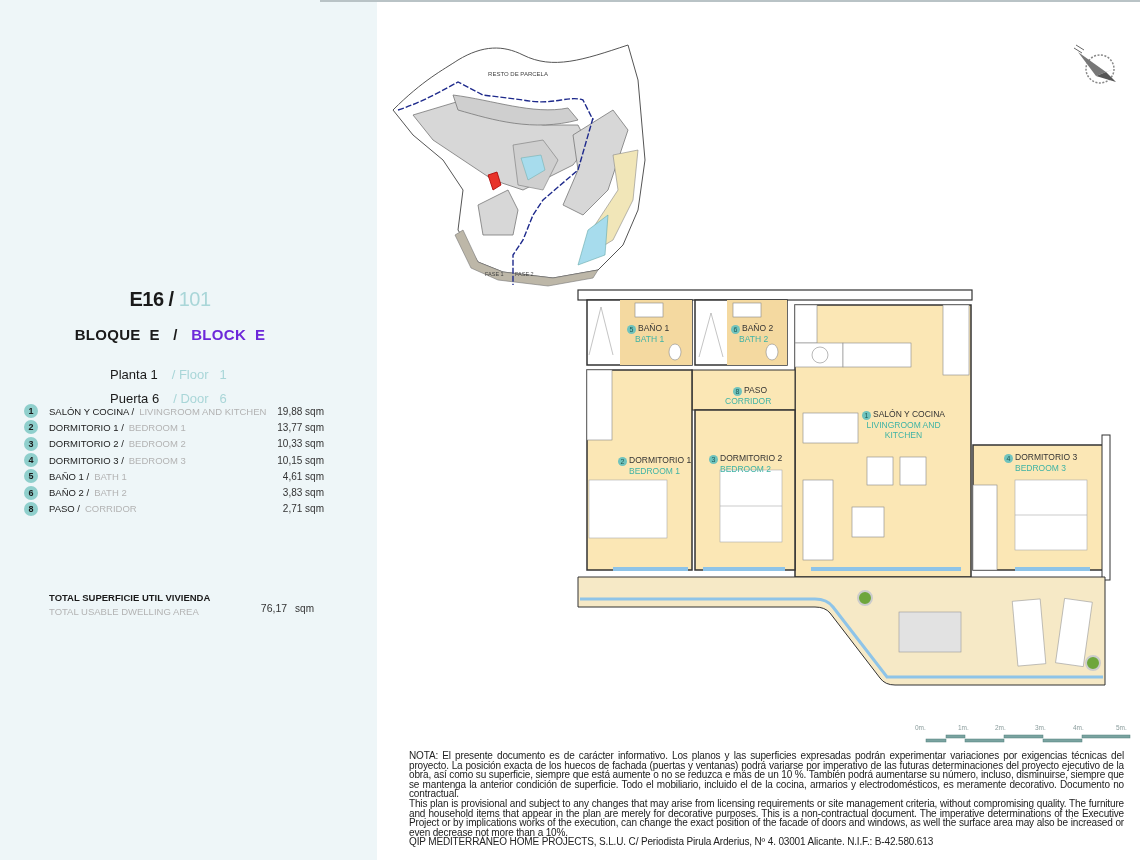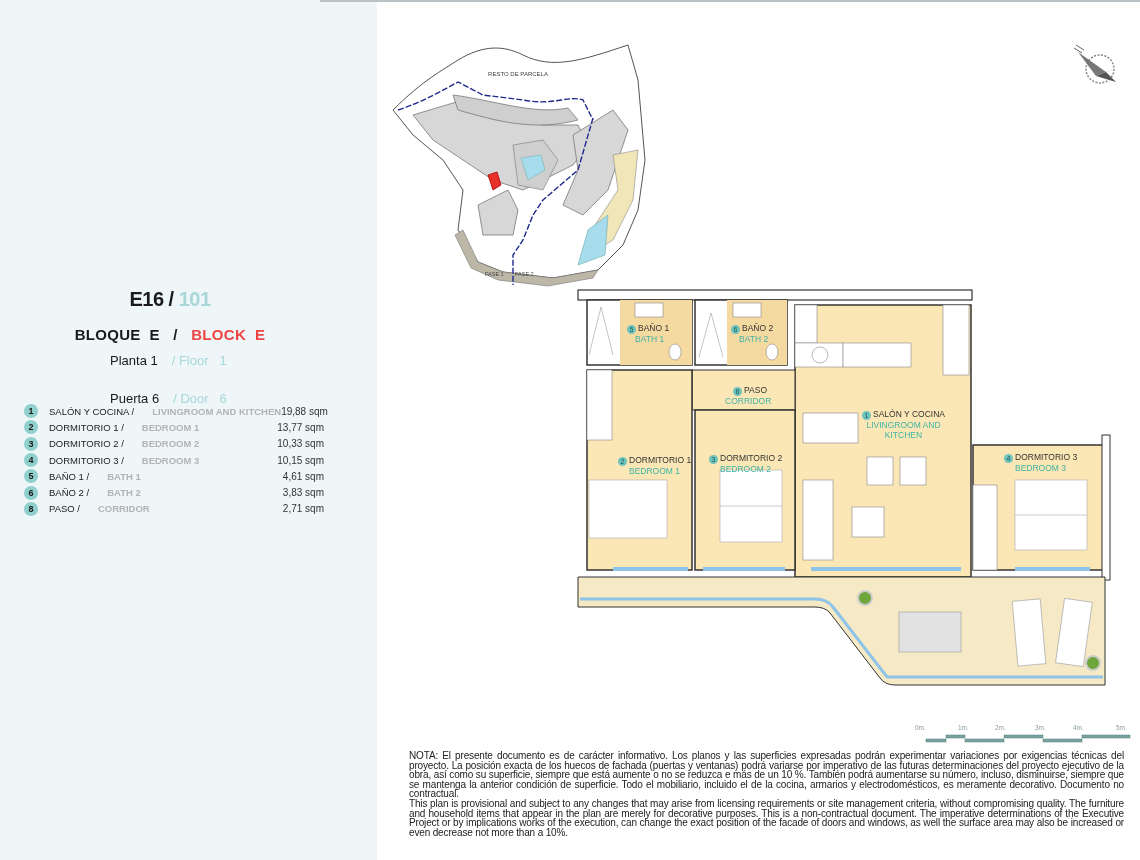--- a/index.html
+++ b/index.html
@@ -3,31 +3,31 @@
 <meta charset="utf-8">
 <style>
   * { box-sizing: border-box; margin: 0; padding: 0; }
   html, body { width: 1140px; height: 860px; overflow: hidden; background: #ffffff; }
   body { position: relative; font-family: "Liberation Sans", sans-serif; color: #1a1a1a; }
 
   .left-panel { position: absolute; left: 0; top: 0; width: 377px; height: 860px; background: #eef6f8; }
   .top-rule { position: absolute; left: 320px; top: 0; width: 820px; height: 2px; background: #b9c3c6; }
 
   .unit-code { position: absolute; left: 0; width: 340px; top: 288px; text-align: center; font-size: 20px; font-weight: bold; letter-spacing: -0.5px; }
-  .unit-code .num { color: #a9d6d8; font-weight: bold; }
+  .unit-code .num { color: #a9d6d8; font-weight: normal; }
   .block { position: absolute; left: 0; width: 340px; top: 326px; text-align: center; font-size: 15px; font-weight: bold; letter-spacing: 0.3px; }
-  .block .en { color: #ef4444; }
+  .block .en { color: #6d28d9; }
   .sub { position: absolute; left: 110px; font-size: 13px; }
   .sub .en { color: #a9d6d8; margin-left: 14px; }
 
   .rooms { position: absolute; left: 24px; top: 403px; width: 300px; }
   .room-row { display: flex; align-items: center; height: 16.3px; font-size: 9.5px; }
   .badge { width: 14px; height: 14px; border-radius: 50%; background: #8fcfcc; color: #1a1a1a; font-weight: bold; font-size: 9px; display: flex; align-items: center; justify-content: center; margin-right: 11px; flex: none; }
   .room-es { font-weight: normal; white-space: nowrap; }
-  .room-en { color: #b3b3b3; margin-left: 18px; white-space: nowrap; font-weight: bold; }
+  .room-en { color: #b3b3b3; margin-left: 5px; white-space: nowrap; }
   .room-area { margin-left: auto; font-size: 10px; color: #333; white-space: nowrap; }
 
   .totals { position: absolute; left: 24px; top: 586px; width: 292px; }
   .total-row { position: relative; height: 48px; padding-left: 25px; padding-top: 6px; }
   .total-row + .total-row { border-top: 1.5px solid #a8d3d2; }
   .total-es { font-size: 9.5px; font-weight: bold; }
   .total-en { font-size: 9.5px; color: #b3b3b3; margin-top: 3px; }
   .total-val { position: absolute; right: 2px; top: 16px; font-size: 10.5px; color: #333; }
   .total-val .u { margin-left: 8px; font-size: 10px; }
 
@@ -54,21 +54,21 @@
 <div class="unit-code">
   <span>E16</span>
   <span>/</span>
   <span class="num">101</span>
 </div>
 <div class="block">
   <span style="white-space:pre">BLOQUE  E</span>
   &nbsp;&nbsp;<span>/</span>&nbsp;&nbsp;
   <span class="en" style="white-space:pre">BLOCK  E</span>
 </div>
-<div class="sub" style="top:353px">
+<div class="sub" style="top:367px">
   <span>Planta 1</span><span class="en" style="white-space:pre">/ Floor   1</span>
 </div>
 <div class="sub" style="top:391px">
   <span>Puerta 6</span><span class="en" style="white-space:pre">/ Door   6</span>
 </div>
 
 <div class="rooms">
   <div class="room-row">
     <span class="badge">1</span>
     <span class="room-es">SALÓN Y COCINA /</span>
@@ -107,20 +107,25 @@
   </div>
   <div class="room-row">
     <span class="badge">8</span>
     <span class="room-es">PASO /</span>
     <span class="room-en">CORRIDOR</span>
     <span class="room-area">2,71 sqm</span>
   </div>
 </div>
 
 <div class="totals">
+  <div class="total-row">
+    <div class="total-es">TOTAL SUPERFICIE UTIL VIVIENDA</div>
+    <div class="total-en">TOTAL USABLE DWELLING AREA</div>
+    <div class="total-val"><span>76,17</span><span class="u">sqm</span></div>
+  </div>
 </div>
 
 <svg class="site-plan" viewBox="0 0 280 250">
   <path d="M10,70 C40,40 60,30 75,20 C100,5 120,5 140,15 C170,30 200,20 245,5 L255,40 L262,120 L255,170 L240,205 L215,230 L170,238 L120,232 L95,222 L75,190 L80,150 L60,120 L30,95 Z" fill="#ffffff" stroke="#555" stroke-width="1"></path>
   <path d="M30,75 L80,60 L120,75 L160,85 L195,85 L205,105 L190,125 L160,140 L140,150 L110,140 L80,120 L50,100 Z" fill="#d7d7d7" stroke="#777" stroke-width="0.8"></path>
   <path d="M70,55 C110,60 150,75 185,68 L195,80 C150,92 110,80 75,70 Z" fill="#cfcfcf" stroke="#777" stroke-width="0.8"></path>
   <path d="M190,95 L230,70 L245,90 L225,150 L200,175 L180,165 L195,130 Z" fill="#d7d7d7" stroke="#777" stroke-width="0.8"></path>
   <path d="M95,165 L125,150 L135,170 L130,195 L100,195 Z" fill="#d7d7d7" stroke="#777" stroke-width="0.8"></path>
   <path d="M130,105 L160,100 L175,120 L160,150 L135,145 Z" fill="#cfcfcf" stroke="#777" stroke-width="0.6"></path>
   <path d="M138,118 L158,115 L162,130 L145,140 Z" fill="#a7dced" stroke="#6aa" stroke-width="0.5"></path>
@@ -245,13 +250,14 @@
     <rect x="55" y="5" width="39" height="3" fill="#7aa3a0" stroke="#4f7f7b" stroke-width="0.5"></rect>
     <rect x="94" y="1" width="39" height="3" fill="#7aa3a0" stroke="#4f7f7b" stroke-width="0.5"></rect>
     <rect x="133" y="5" width="39" height="3" fill="#7aa3a0" stroke="#4f7f7b" stroke-width="0.5"></rect>
     <rect x="172" y="1" width="48" height="3" fill="#7aa3a0" stroke="#4f7f7b" stroke-width="0.5"></rect>
   </svg>
 </div>
 
 <div class="note">
   <p>NOTA: El presente documento es de carácter informativo. Los planos y las superficies expresadas podrán experimentar variaciones por exigencias técnicas del proyecto. La posición exacta de los huecos de fachada (puertas y ventanas) podrá variarse por imperativo de las futuras determinaciones del proyecto ejecutivo de la obra, así como su superficie, siempre que está aumente o no se reduzca e más de un 10 %. También podrá aumentarse su número, incluso, disminuirse, siempre que se mantenga la anterior condición de superficie. Todo el mobiliario, incluido el de la cocina, armarios y electrodomésticos, es meramente decorativo. Documento no contractual.</p>
   <p>This plan is provisional and subject to any changes that may arise from licensing requirements or site management criteria, without compromising quality. The furniture and household items that appear in the plan are merely for decorative purposes. This is a non-contractual document. The imperative determinations of the Executive Project or by implications works of the execution, can change the exact position of the facade of doors and windows, as well the surface area may also be increased or even decrease not more than a 10%.</p>
+  <p>QIP MEDITERRÁNEO HOME PROJECTS, S.L.U. C/ Periodista Pirula Arderius, Nº 4. 03001 Alicante. N.I.F.: B-42.580.613</p>
 </div>
 
 </body></html>

